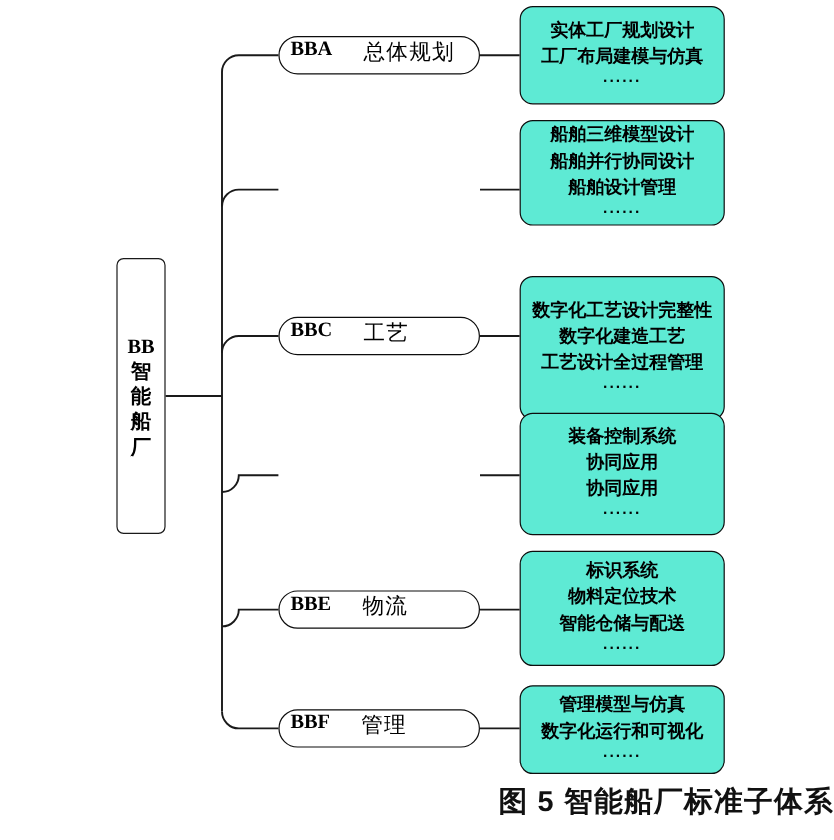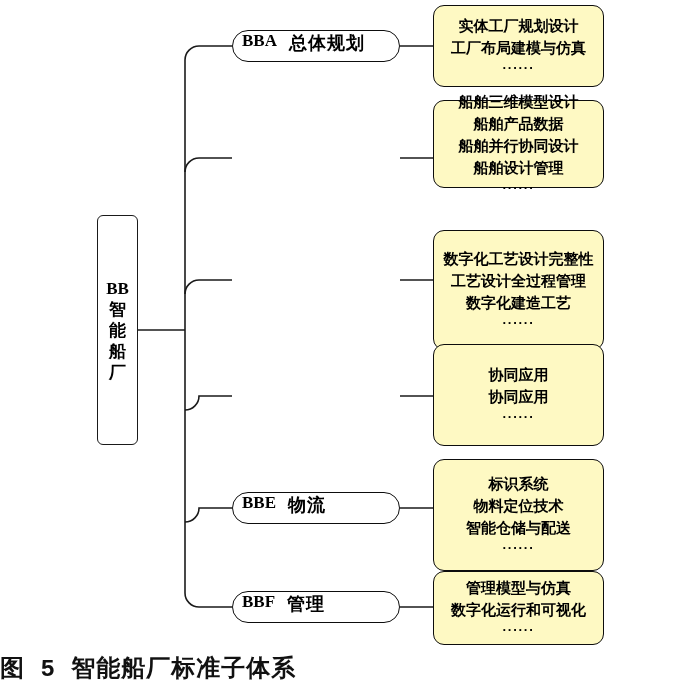--- a/index.html
+++ b/index.html
@@ -70,34 +70,34 @@
   .pill-code {
     font-family: "Liberation Serif", "DejaVu Serif", serif;
     font-size: 17px;
     font-weight: 700;
     margin-left: 9px;
     letter-spacing: 0px;
   }
   .pill-name {
     font-family: "Liberation Sans", "DejaVu Sans", sans-serif;
     font-size: 18px;
-    font-weight: 700;
-    margin-left: 12px;
+    font-weight: 400;
+    margin-left: 26px;
     letter-spacing: 1px;
   }
 
   
   .content-box {
     position: absolute;
     left: 433px;
     width: 171px;
     border: 1.6px solid #0d0d0d;
     border-radius: 11px;
     box-sizing: border-box;
-    background: #fef9c3;
+    background: #5eead4;
     display: flex;
     flex-direction: column;
     align-items: center;
     justify-content: center;
     z-index: 3;
   }
   .content-line {
     font-family: "Liberation Sans", "DejaVu Sans", sans-serif;
     font-size: 15px;
     font-weight: 700;
@@ -113,22 +113,22 @@
     letter-spacing: 1px;
     text-align: center;
   }
 
   
   .caption {
     position: absolute;
     left: 0;
     top: 652px;
     width: 695px;
-    text-align: left;
-    font-family: Liberation Mono, monospace;
+    text-align: right;
+    font-family: Liberation Sans, sans-serif;
     font-size: 24px;
     font-weight: 700;
     letter-spacing: 1px;
     color: #111111;
   }
 </style>
 </head>
 <body>
 
 <div id="figure">
@@ -161,57 +161,61 @@
 智
 能
 船
 厂</div>
   </div>
 
   <div class="pill" style="top:30px">
     <span class="pill-code">BBA</span>
     <span class="pill-name">总体规划</span>
   </div>
+  <div class="pill" style="top:264px">
+    <span class="pill-code">BBC</span>
+    <span class="pill-name">工艺</span>
+  </div>
   <div class="pill" style="top:492px">
     <span class="pill-code">BBE</span>
     <span class="pill-name">物流</span>
   </div>
   <div class="pill" style="top:591px">
     <span class="pill-code">BBF</span>
     <span class="pill-name">管理</span>
   </div>
 
   <div class="content-box" style="top:5px;height:82px">
     <div class="content-line">实体工厂规划设计</div>
     <div class="content-line">工厂布局建模与仿真</div>
     <div class="content-ellipsis">······</div>
   </div>
 
   <div class="content-box" style="top:100px;height:88px">
     <div class="content-line">船舶三维模型设计</div>
-    <div class="content-line">船舶产品数据</div>
     <div class="content-line">船舶并行协同设计</div>
     <div class="content-line">船舶设计管理</div>
     <div class="content-ellipsis">······</div>
   </div>
 
   <div class="content-box" style="top:230px;height:120px">
     <div class="content-line">数字化工艺设计完整性</div>
+    <div class="content-line">数字化建造工艺</div>
     <div class="content-line">工艺设计全过程管理</div>
-    <div class="content-line">数字化建造工艺</div>
     <div class="content-ellipsis">······</div>
   </div>
 
   <div class="content-box" style="top:344px;height:102px">
+    <div class="content-line">装备控制系统</div>
     <div class="content-line">协同应用</div>
     <div class="content-line">协同应用</div>
     <div class="content-ellipsis">······</div>
   </div>
 
-  <div class="content-box" style="top:459px;height:112px">
+  <div class="content-box" style="top:459px;height:96px">
     <div class="content-line">标识系统</div>
     <div class="content-line">物料定位技术</div>
     <div class="content-line">智能仓储与配送</div>
     <div class="content-ellipsis">······</div>
   </div>
 
   <div class="content-box" style="top:571px;height:74px">
     <div class="content-line">管理模型与仿真</div>
     <div class="content-line">数字化运行和可视化</div>
     <div class="content-ellipsis">······</div>

